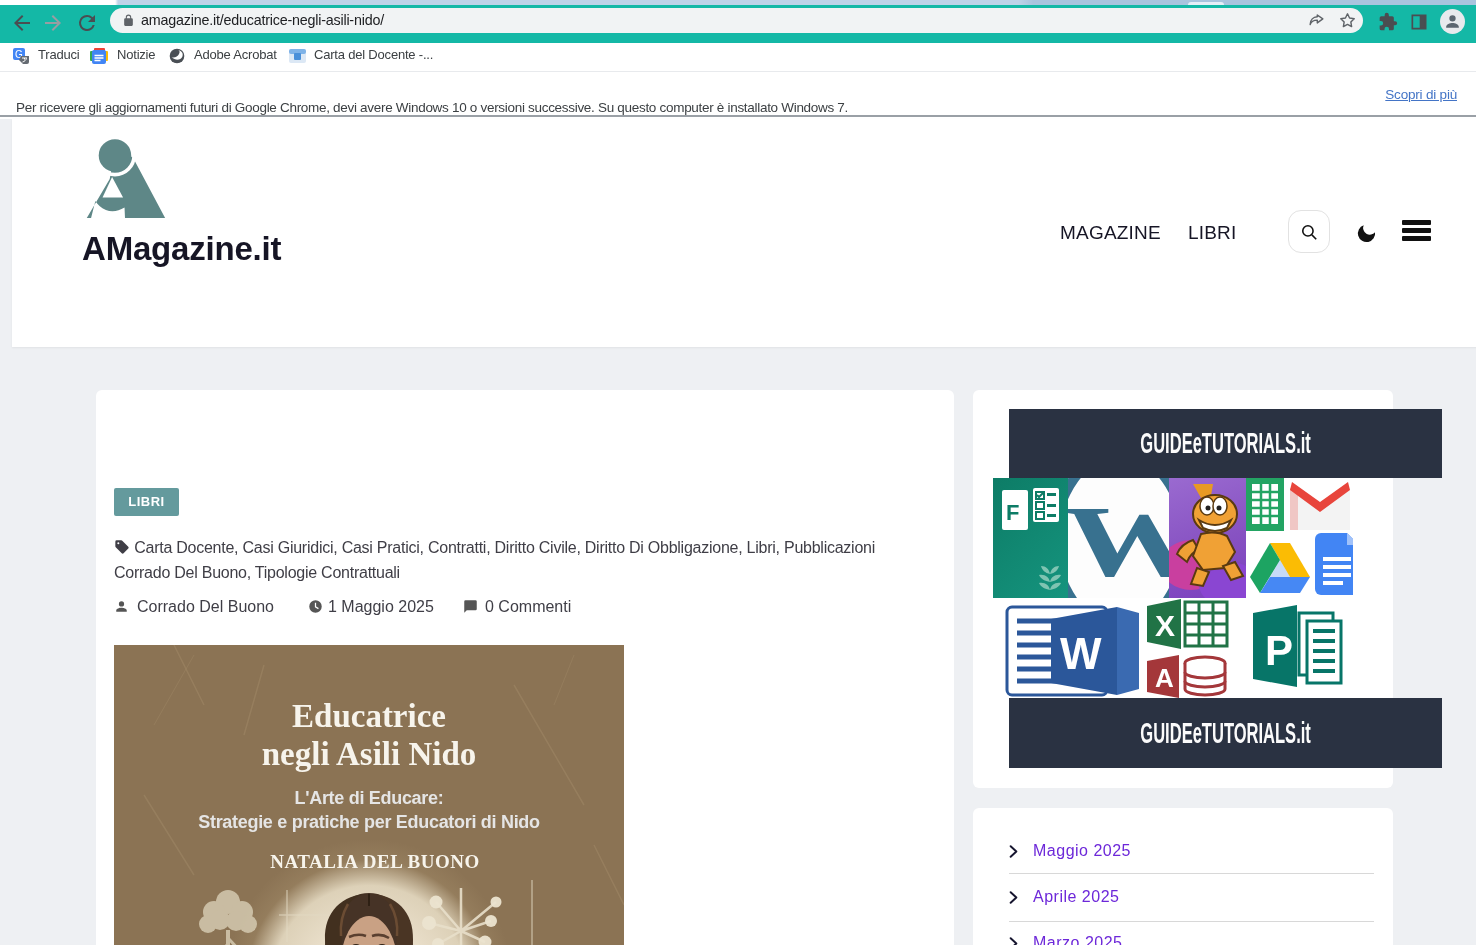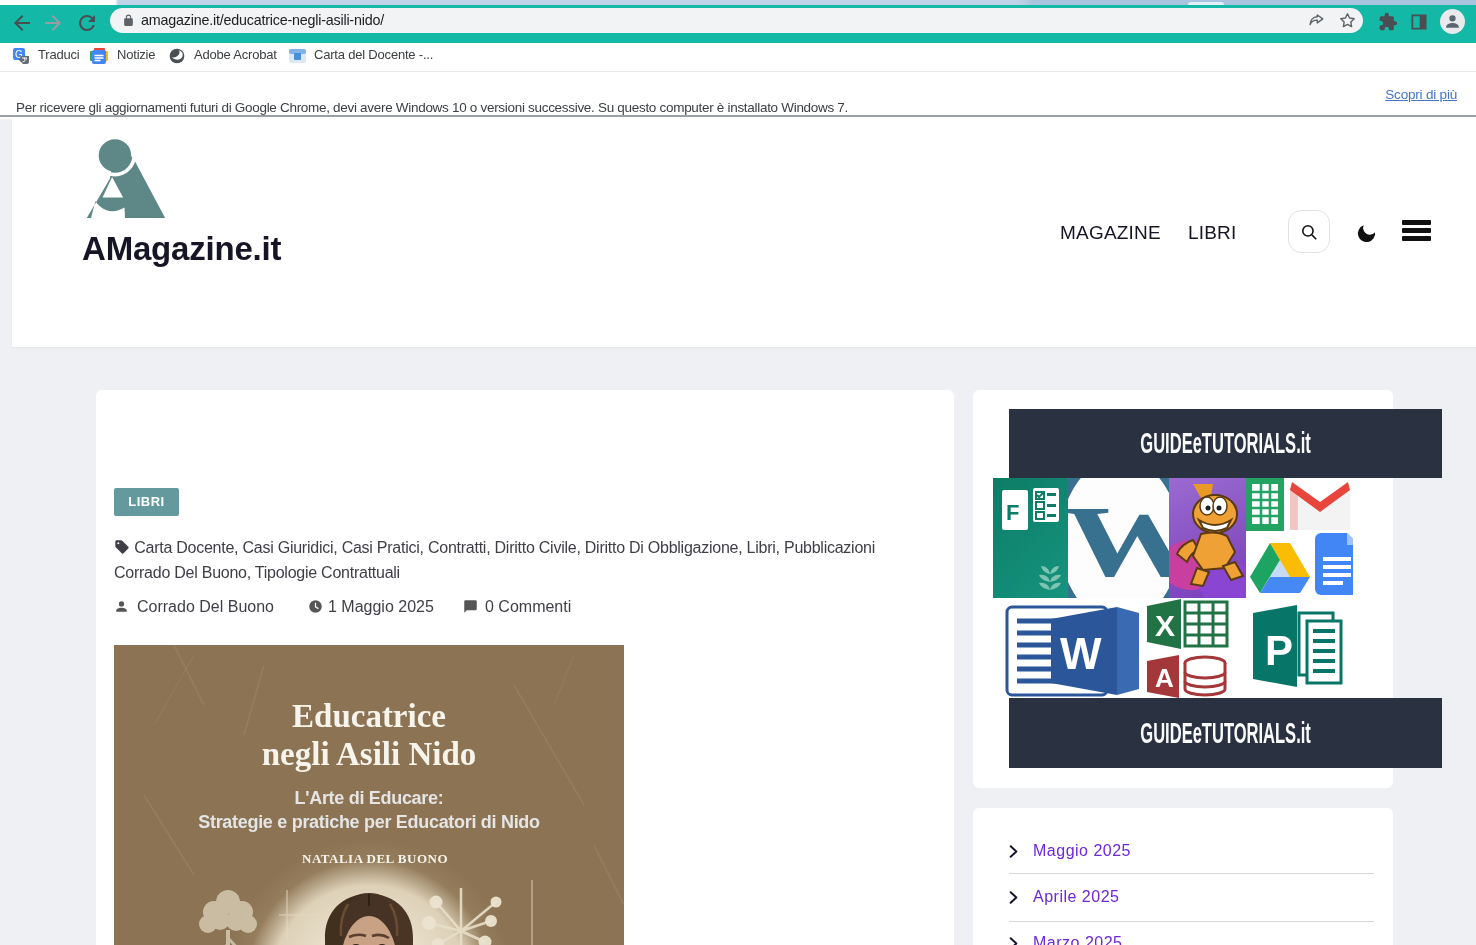--- a/index.html
+++ b/index.html
@@ -48,21 +48,21 @@
   #meta { position:absolute; left:18px; top:208px; font-size:16px; color:#3f3e46; }
   
   #book { position:absolute; left:18px; top:255px; width:510px; height:345px;
     background:#8b7354; overflow:hidden; }
   .bktitle { position:absolute; top:52px; left:0; width:100%; text-align:center;
     font-family:"Liberation Serif", serif; font-weight:bold; font-size:33px; color:#f7f4ec;
     line-height:38px; }
   .bksub { position:absolute; top:142px; left:0; width:100%; text-align:center;
     font-weight:bold; font-size:18px; letter-spacing:-0.3px; color:#e5e5e5; line-height:23.5px; }
   .bkauthor { position:absolute; top:206px; left:0; width:100%; text-align:center;
-    font-family:"Liberation Serif", serif; font-weight:bold; font-size:13px; color:#f7f4ec;
+    font-family:"Liberation Serif", serif; font-weight:bold; font-size:19px; color:#f7f4ec;
     letter-spacing:0.5px;padding-left:12px; }
   
   #sb1 { position:absolute; left:973px; top:271px; width:420px; height:398px;
     background:#fff; border-radius:6px; }
   #banner { position:absolute; left:20px; top:19px; width:360px; height:359px; background:#fff; }
   .navybar { position:absolute; left:0; width:433px; height:69px; background:#2a3242;
     color:#fbfbfb; font-weight:bold; font-size:29px; display:flex;
     align-items:center; justify-content:center;margin-left:16px; }
   .navybar span { display:inline-block; transform:scaleX(0.57); transform-origin:center; letter-spacing:0px; }
   #sb2 { position:absolute; left:973px; top:689px; width:420px; height:256px;

